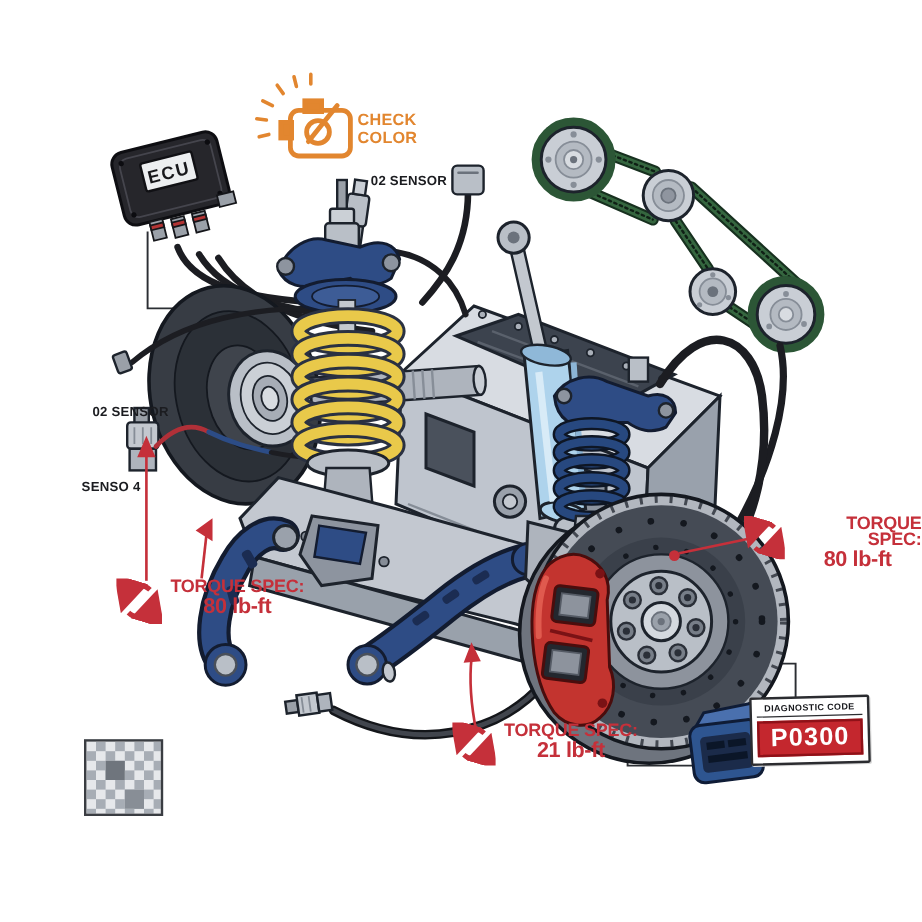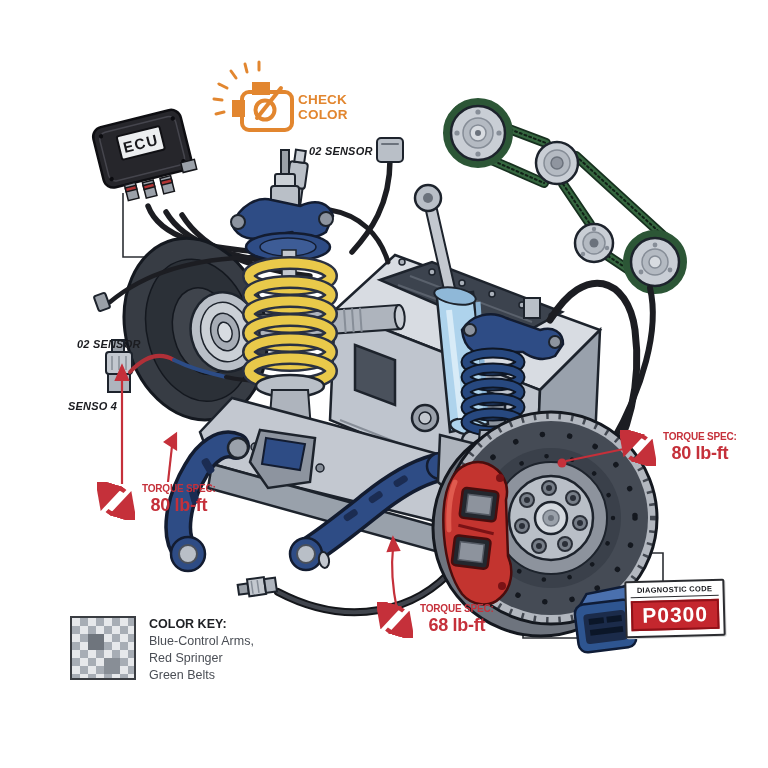--- a/index.html
+++ b/index.html
@@ -1,23 +1,23 @@
 <!DOCTYPE html>
 <html><head>
 <meta charset="utf-8">
 <style>
   html,body{margin:0;padding:0;background:#ffffff;}
   #stage{position:relative;width:768px;height:768px;background:#ffffff;overflow:hidden;
          font-family:"Liberation Sans",sans-serif;}
   #art{position:absolute;left:0;top:0;}
   .ov{position:absolute;}
-  .lbl{font-weight:700;font-size:11px;letter-spacing:.2px;color:#1b1c20;white-space:nowrap;font-style:italic;}
+  .lbl{font-weight:700;font-size:11px;letter-spacing:.2px;color:#1b1c20;white-space:nowrap;}
   .ce-text{font-weight:700;font-size:13.5px;line-height:15px;color:#e2862f;letter-spacing:.2px;}
   .torque{display:flex;align-items:flex-start;gap:7px;color:#c5303a;}
-  .torque .tt{font-weight:700;font-size:10px;letter-spacing:-.2px;line-height:13px;}
+  .torque .tt{font-weight:700;font-size:15px;letter-spacing:-.2px;line-height:13px;text-align:right;}
   .torque .tv{font-weight:700;font-size:18px;letter-spacing:-.3px;line-height:20px;text-align:center;}
   .diag{width:88px;background:#ffffff;border:2px solid #2b2c30;border-radius:2px;
         padding:3px 4px 5px 4px;transform:rotate(-1.5deg);box-shadow:1px 1px 0 #d8d8d8;}
   .diag .dh{font-weight:700;font-size:7.5px;letter-spacing:.3px;color:#17181c;
             border-bottom:1.5px solid #2b2c30;padding-bottom:2px;margin-bottom:3px;text-align:center;white-space:nowrap;}
   .diag .dc{background:#c4272e;border:2px solid #8f1118;color:#ffffff;font-weight:700;
             font-size:21px;text-align:center;letter-spacing:1px;line-height:26px;}
   .ckey{display:flex;gap:13px;align-items:flex-start;}
   .swatch{width:62px;height:60px;border:2px solid #3a3d42;
           background:repeating-conic-gradient(#a7adb5 0% 25%, #e6e8eb 0% 50%);
@@ -444,32 +444,26 @@
     <defs>
           <marker id="ar3" markerWidth="7" markerHeight="7" refX="3.5" refY="3.5" orient="auto">
       <path d="M0,0 L7,3.5 L0,7 Z" fill="#c5303a"></path>
           </marker>
         </defs>
     <path d="M26.5,9 A11.5,11.5 0 0 0 7.5,14" fill="none" stroke="#c5303a" stroke-width="4" marker-end="url(#ar3)"></path>
     <path d="M9.5,27 A11.5,11.5 0 0 0 28.5,22" fill="none" stroke="#c5303a" stroke-width="4" marker-end="url(#ar3)"></path>
   </svg>
   <div>
     <div class="tt">TORQUE SPEC:</div>
-    <div class="tv">68 lb-ft</div>
+    <div class="tv">21 lb-ft</div>
   </div>
 </div>
 
 <div class="ov diag" style="left:625px;top:580px;">
   <div class="dh">DIAGNOSTIC CODE</div>
   <div class="dc">P0300</div>
 </div>
 
 <div class="ov ckey" style="left:70px;top:616px;">
   <div class="swatch"></div>
-  <div>
-    <div class="kt">COLOR KEY:</div>
-    <div class="kl">Blue-Control Arms,</div>
-    <div class="kl">Red Springer</div>
-    <div class="kl">Green Belts</div>
-  </div>
 </div>
 
 </div>
 
 </body></html>

